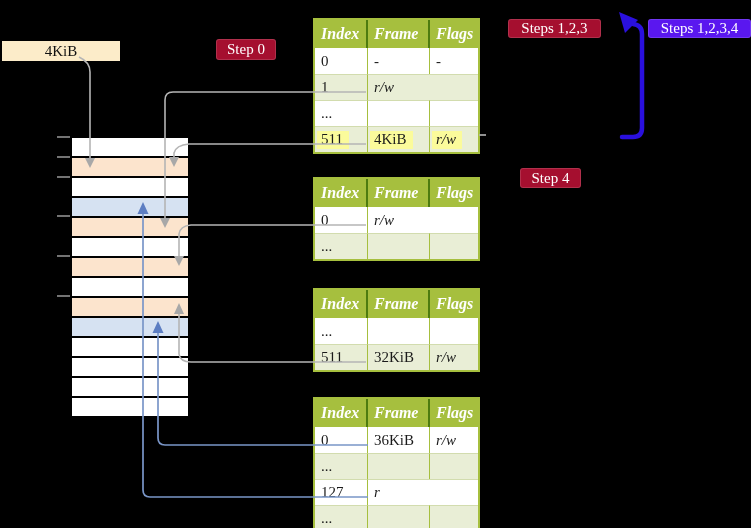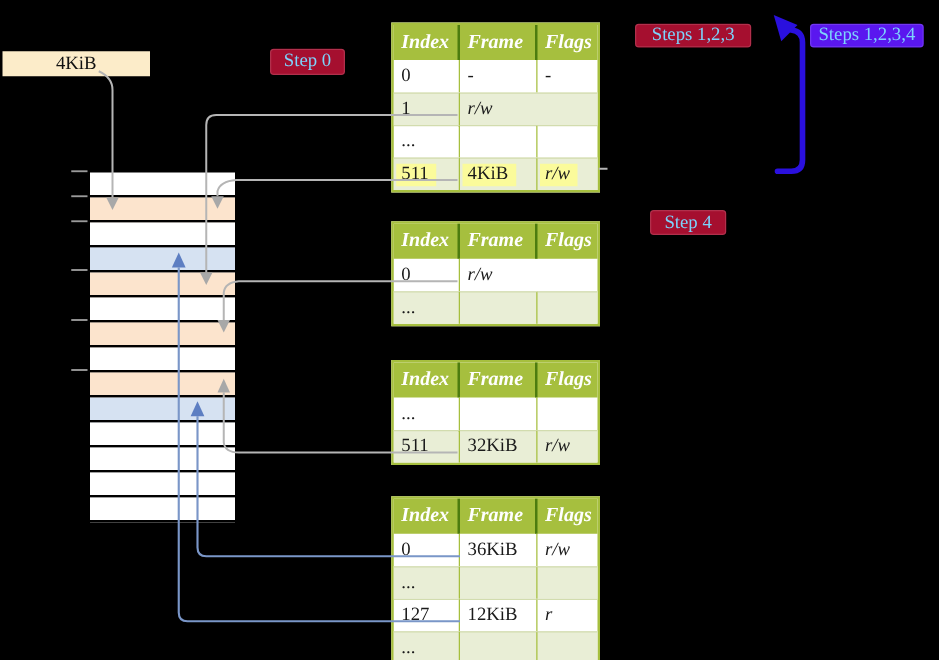--- a/index.html
+++ b/index.html
@@ -9,28 +9,28 @@
     font-family:"Liberation Serif","DejaVu Serif",serif;
   }
   
   .label4k{
     position:absolute;left:2px;top:41px;width:118px;height:20px;
     background:var(--label-bg);color:#111;font-size:15px;
     display:flex;align-items:center;justify-content:center;
   }
   
   .badge{
-    position:absolute;color:#7dd3fc;font-size:15px;border-radius:3px;
+    position:absolute;color:#ffffff;font-size:15px;border-radius:3px;
     display:flex;align-items:center;justify-content:center;
     box-shadow:inset 0 0 0 1px rgba(255,255,255,.14);
     font-family:Liberation Serif, serif;
   }
   #badge-step0   {left:188px;top:39px;width:60px;height:21px;}
   #badge-steps123{left:508px;top:19px;width:93px;height:19px;}
-  #badge-steps1234{left:648px;top:19px;width:91px;height:19px;}
+  #badge-steps1234{left:648px;top:19px;width:103px;height:19px;}
   #badge-step4   {left:520px;top:156px;width:61px;height:20px;}
   
   .stack{
     position:absolute;left:70px;top:136px;width:120px;
     border:2px solid #000;border-bottom:none;box-sizing:border-box;
   }
   .mrow{height:18px;border-bottom:2px solid #000;}
   
   .ptable{
     position:absolute;left:313px;width:167px;box-sizing:border-box;
@@ -160,21 +160,20 @@
       <div class="cell c1">36KiB</div>
       <div class="cell c2">r/w</div>
     </div>
     <div class="trow body shade">
       <div class="cell c0">...</div>
       <div class="cell c1"></div>
       <div class="cell c2"></div>
     </div>
     <div class="trow body">
       <div class="cell c0">127</div>
-      <div class="cell c1">12KiB</div>
       <div class="cell c2">r</div>
     </div>
     <div class="trow body shade">
       <div class="cell c0">...</div>
       <div class="cell c1"></div>
       <div class="cell c2"></div>
     </div>
   </div>
 
 <svg class="overlay" width="751" height="528" viewBox="0 0 751 528">

